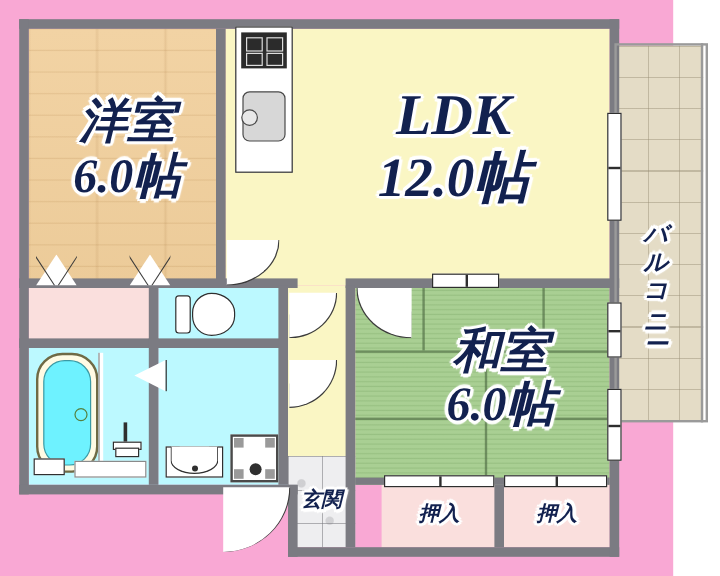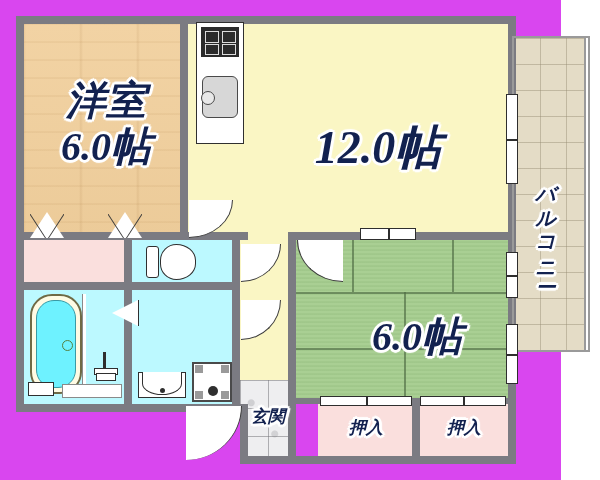--- a/index.html
+++ b/index.html
@@ -11,21 +11,21 @@
     width: 600px;
     height: 480px;
     font-family: "Liberation Serif", serif;
     overflow: hidden;
   }
 
   #plan {
     position: relative;
     width: 561px;
     height: 480px;
-    background: #d946ef;
+    background: #f9a8d4;
   }
 
   
   .abs { position: absolute; box-sizing: border-box; }
 
   .wall {
     position: absolute;
     background: #7b7b82;
     box-sizing: border-box;
   }
@@ -284,22 +284,24 @@
   </div>
   <div class="fix" style="left:108px; top:212px; width:34px; height:26px; overflow:hidden;">
     <div style="position:absolute;left:0;top:0;width:0;height:0;border-left:17px solid transparent;border-right:17px solid transparent;border-bottom:26px solid #fff;"></div>
     <div style="position:absolute;left:0;bottom:0;width:18px;height:31px;border-right:1.3px solid #3a3a3a;transform:skewX(-33deg);transform-origin:bottom left;"></div>
     <div style="position:absolute;right:0;bottom:0;width:18px;height:31px;border-left:1.3px solid #3a3a3a;transform:skewX(33deg);transform-origin:bottom right;"></div>
   </div>
 
   <div class="label lbl-big" style="left:24px; top:80px; width:164px;">洋室</div>
   <div class="label lbl-big" style="left:24px; top:126px; width:164px;">6.0帖</div>
 
+  <div class="label" style="left:248px; top:72px; width:260px; font-size:48px;">LDK</div>
   <div class="label" style="left:248px; top:124px; width:260px; font-size:46px;">12.0帖</div>
 
+  <div class="label lbl-big" style="left:326px; top:272px; width:182px;">和室</div>
   <div class="label lbl-big" style="left:326px; top:316px; width:182px;">6.0帖</div>
 
   <div class="label lbl-mid vertical" style="left:532px; top:172px; width:24px;">バルコニー</div>
 
   <div class="label lbl-small" style="left:240px; top:408px; width:56px;">玄関</div>
 
 
   <div class="label lbl-small" style="left:318px; top:419px; width:96px;">押入</div>
   <div class="label lbl-small" style="left:420px; top:419px; width:88px;">押入</div>
 

